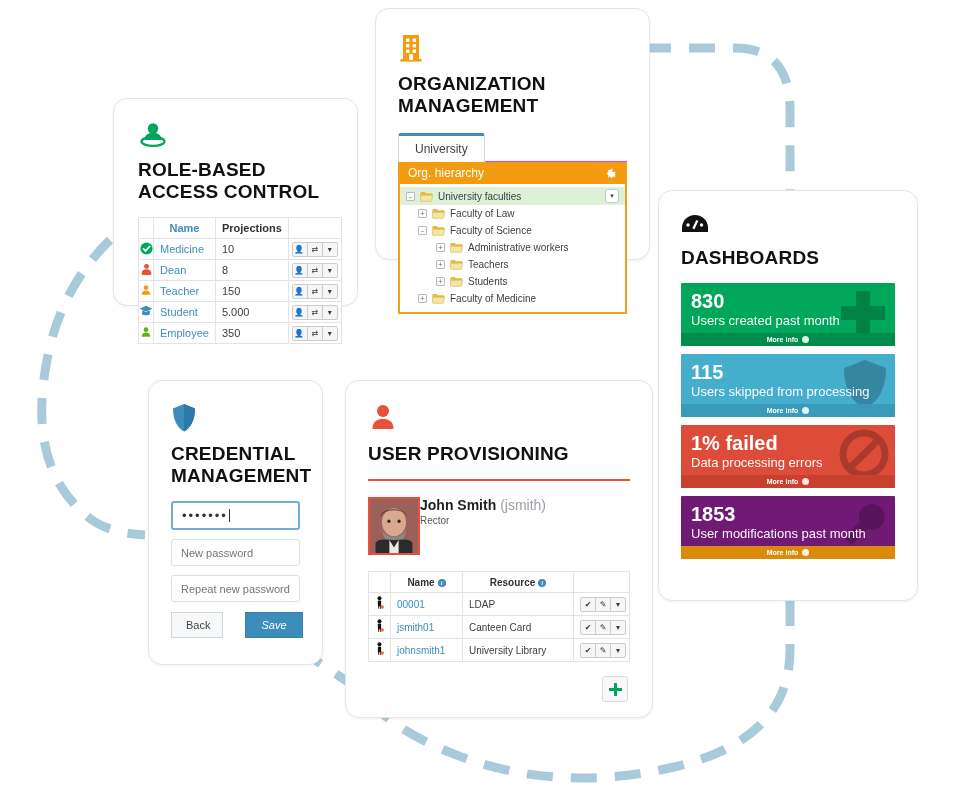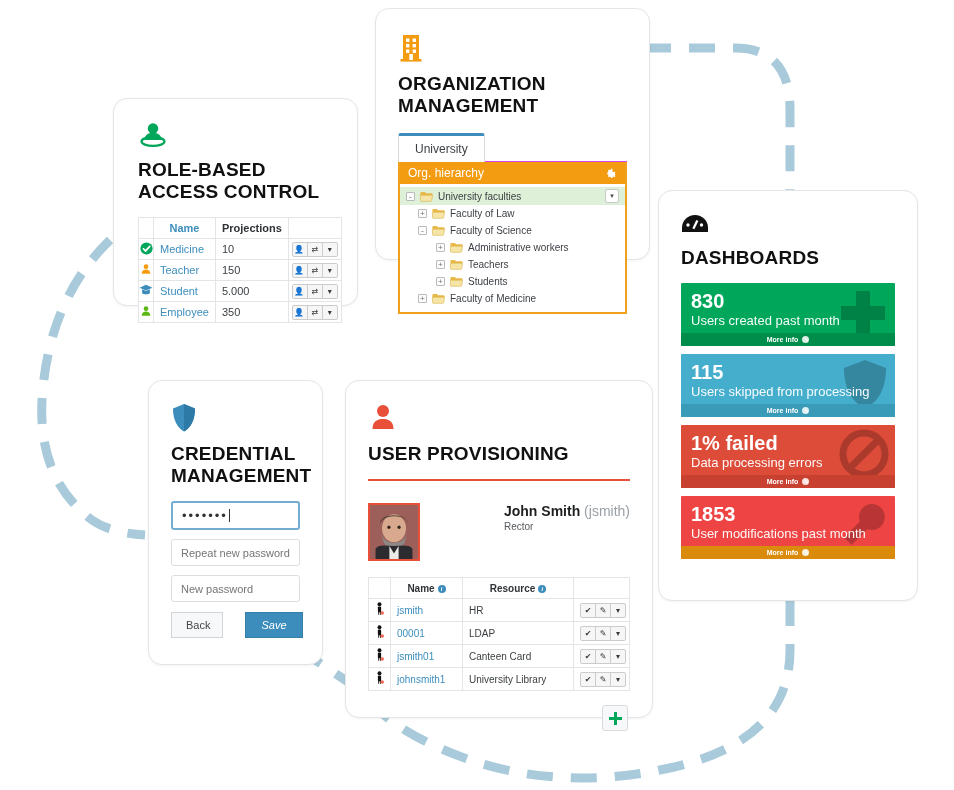--- a/index.html
+++ b/index.html
@@ -104,21 +104,21 @@
   .cred-btns { display:flex; gap:22px; margin-top:10px; }
   .btn {
     border:1px solid #d3d6d9; background:#f7f8f9; color:#444;
     font-size:11px; padding:6px 14px; border-radius:0; min-width:52px; text-align:center;
   }
   .btn.primary { background:#3c8dbc; border-color:#367fa9; color:#fff; min-width:58px;font-style:italic; }
 
   
   #card-prov { left:345px; top:380px; width:308px; height:338px; }
   .prov-inner { padding:22px 22px 0 22px; }
-  .user-head { display:flex; margin-top:14px; border-top:2px solid #e8503a; padding-top:22px;justify-content:space-between; }
+  .user-head { display:flex; margin-top:14px; border-top:2px solid #e8503a; padding-top:16px; }
   .avatar {
     width:52px; height:58px; border:2px solid #e8503a; flex:0 0 auto;
     background:#8e5e56; overflow:hidden; position:relative;
   }
   .u-name { font-size:14px; font-weight:bold; color:#1d1f21; }
   .u-name .uid { color:#9aa0a6; font-weight:normal; }
   .u-role { font-size:10px; color:#55595d; margin-top:2px; }
   .prov-table { width:100%; border-collapse:collapse; font-size:10px; margin-top:16px; }
   .prov-table th, .prov-table td {
     border:1px solid #e2e4e6; padding:3px 6px; height:21px; vertical-align:middle; color:#3c4043;
@@ -193,20 +193,36 @@
         <tbody id="rbac-body">
   <tr>
     <td class="c-ico">
       <span><svg width="13" height="13" viewBox="0 0 16 16">
                     <circle cx="8" cy="8" r="7.5" fill="#00a65a"></circle>
                     <path d="M4.2 8.3 L6.8 11 L12 5.3" stroke="#fff" stroke-width="2.1" fill="none" stroke-linecap="round"></path>
                   </svg></span>
     </td>
     <td class="c-name"><a href="#">Medicine</a></td>
     <td>10</td>
+    <td class="c-act"><span class="btn-group">
+                  <span class="mini-btn">👤</span>
+                  <span class="mini-btn">⇄</span>
+                  <span class="mini-btn">▾</span>
+                </span></td>
+  </tr>
+  <tr>
+    <td class="c-ico">
+      <span><svg width="13" height="13" viewBox="0 0 16 16">
+                    <circle cx="8" cy="4.2" r="3" fill="#e8503a"></circle>
+                    <path d="M2 12.6 C2 9.2 4.6 7.6 8 7.6 C11.4 7.6 14 9.2 14 12.6 Z" fill="#e8503a"></path>
+                    <ellipse cx="8" cy="13.4" rx="6.2" ry="1.5" fill="#e8503a"></ellipse>
+                  </svg></span>
+    </td>
+    <td class="c-name"><a href="#">Dean</a></td>
+    <td>8</td>
     <td class="c-act"><span class="btn-group">
                   <span class="mini-btn">👤</span>
                   <span class="mini-btn">⇄</span>
                   <span class="mini-btn">▾</span>
                 </span></td>
   </tr>
   <tr>
     <td class="c-ico">
       <span><svg width="12" height="13" viewBox="0 0 16 16">
                     <circle cx="8" cy="4.2" r="3.1" fill="#f39c12"></circle>
@@ -378,22 +394,22 @@
       </span>
       <div class="card-title">
         <span>CREDENTIAL</span><br>
         <span>MANAGEMENT</span>
       </div>
 
       <div style="margin-top:14px;">
         <div class="inp focused">
           <span>•••••••</span><span class="caret"></span>
         </div>
+        <input class="inp" placeholder="New password" style="">
         <input class="inp" placeholder="Repeat new password" style="">
-        <input class="inp" placeholder="New password" style="">
         <div class="cred-btns">
           <div class="btn">Back</div>
           <div class="btn primary">Save</div>
         </div>
       </div>
     </div>
   </div>
 
   <div class="card" id="card-prov">
     <div class="prov-inner">
@@ -438,36 +454,20 @@
         </thead>
         <tbody id="prov-body">
   <tr>
     <td><svg width="9" height="14" viewBox="0 0 10 15">
                   <circle cx="5" cy="2.2" r="2.2" fill="#111"></circle>
                   <rect x="3.2" y="4.8" width="3.6" height="6.2" rx="1.1" fill="#111"></rect>
                   <rect x="3.6" y="10.5" width="1" height="3.4" fill="#111"></rect>
                   <rect x="5.5" y="10.5" width="1" height="3.4" fill="#111"></rect>
                   <circle cx="8" cy="12" r="2" fill="#e8503a" opacity=".85"></circle>
                 </svg></td>
-    <td class="pname"><a href="#">jsmith</a></td>
-    <td>HR</td>
-    <td style="text-align:right;padding:2px 3px;"><span class="btn-group">
-                  <span class="mini-btn">✔</span>
-                  <span class="mini-btn">✎</span>
-                  <span class="mini-btn">▾</span>
-                </span></td>
-  </tr>
-  <tr>
-    <td><svg width="9" height="14" viewBox="0 0 10 15">
-                  <circle cx="5" cy="2.2" r="2.2" fill="#111"></circle>
-                  <rect x="3.2" y="4.8" width="3.6" height="6.2" rx="1.1" fill="#111"></rect>
-                  <rect x="3.6" y="10.5" width="1" height="3.4" fill="#111"></rect>
-                  <rect x="5.5" y="10.5" width="1" height="3.4" fill="#111"></rect>
-                  <circle cx="8" cy="12" r="2" fill="#e8503a" opacity=".85"></circle>
-                </svg></td>
     <td class="pname"><a href="#">00001</a></td>
     <td>LDAP</td>
     <td style="text-align:right;padding:2px 3px;"><span class="btn-group">
                   <span class="mini-btn">✔</span>
                   <span class="mini-btn">✎</span>
                   <span class="mini-btn">▾</span>
                 </span></td>
   </tr>
   <tr>
     <td><svg width="9" height="14" viewBox="0 0 10 15">
@@ -558,21 +558,21 @@
                 <rect x="21.5" y="3" width="7" height="44" fill="#000" transform="rotate(45 25 25)"></rect>
               </svg></span>
     <div class="tile-body">
       <div class="tile-num">1% failed</div>
       <div class="tile-txt">Data processing errors</div>
     </div>
     <div class="tile-foot" style="background:#c8402f">
       More info <span class="circ"></span>
     </div>
   </div>
-  <div class="tile" style="background:#ef4444">
+  <div class="tile" style="background:#701a75">
     <span class="tile-ico"><svg width="50" height="50" viewBox="0 0 50 50">
                 <path d="M33 4 a13 13 0 00-12.2 17.6 L5 37.4 l7.6 7.6 L28.4 29.2 A13 13 0 1033 4 z" fill="#000"></path>
               </svg></span>
     <div class="tile-body">
       <div class="tile-num">1853</div>
       <div class="tile-txt">User modifications past month</div>
     </div>
     <div class="tile-foot" style="background:#db8b0b">
       More info <span class="circ"></span>
     </div>

